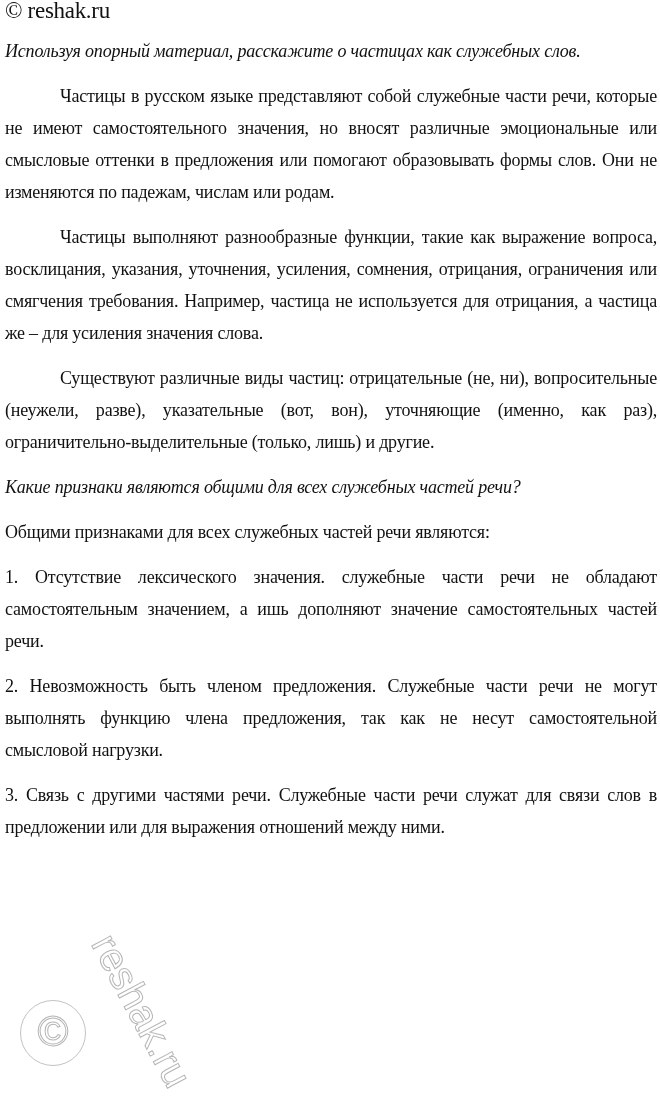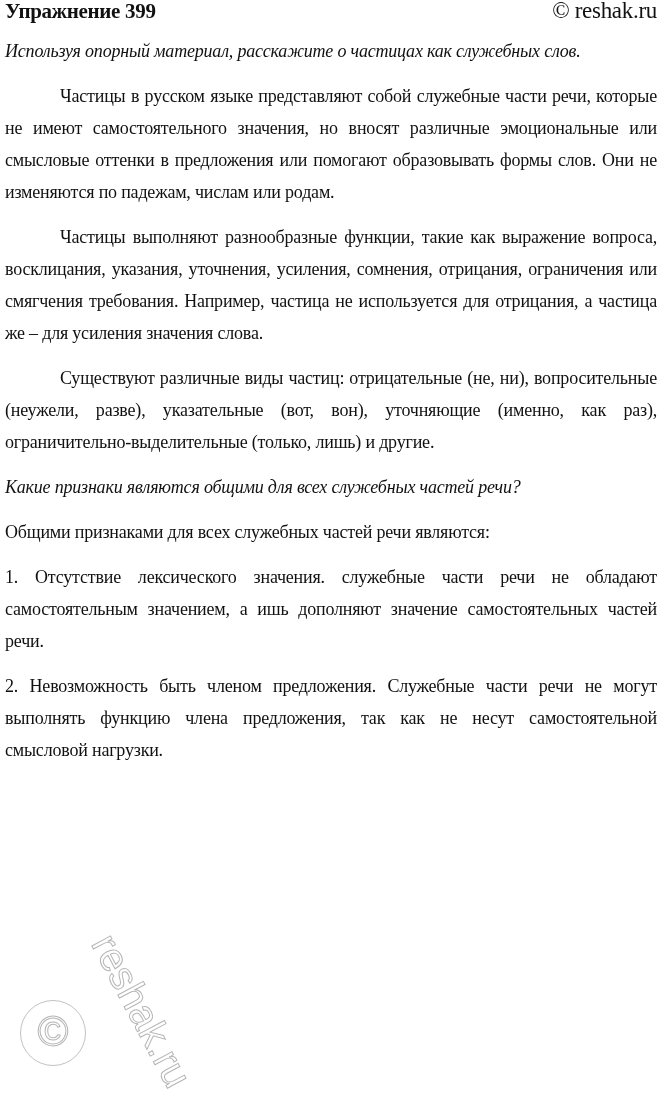--- a/index.html
+++ b/index.html
@@ -87,35 +87,35 @@
     color: transparent;
     -webkit-text-stroke: 1px rgba(120,120,120,0.55);
     pointer-events: none;
   }
 </style>
 </head>
 <body>
 
 <div class="page">
   <div class="header">
-    <span class="title">Упражнение 399</span>
     <span class="copyright">© reshak.ru</span>
   </div>
 
   <p class="task">Используя опорный материал, расскажите о частицах как служебных слов.</p>
 
   <p class="indent">Частицы в русском языке представляют собой служебные части речи, которые не имеют самостоятельного значения, но вносят различные эмоциональные или смысловые оттенки в предложения или помогают образовывать формы слов. Они не изменяются по падежам, числам или родам.</p>
 
   <p class="indent">Частицы выполняют разнообразные функции, такие как выражение вопроса, восклицания, указания, уточнения, усиления, сомнения, отрицания, ограничения или смягчения требования. Например, частица не используется для отрицания, а частица же – для усиления значения слова.</p>
 
   <p class="indent"><span>Существуют различные виды частиц: отрицательные </span><span class="it">(не, ни)</span><span>, вопросительные </span><span class="it">(неужели, разве)</span><span>, указательные </span><span class="it">(вот, вон)</span><span>, уточняющие </span><span class="it">(именно, как раз)</span><span>, ограничительно-выделительные </span><span class="it">(только, лишь)</span><span> и другие.</span></p>
 
 
   <p class="task">Какие признаки являются общими для всех служебных частей речи?</p>
 
   <p>Общими признаками для всех служебных частей речи являются:</p>
 
   <p>1. Отсутствие лексического значения. служебные части речи не обладают самостоятельным значением, а ишь дополняют значение самостоятельных частей речи.</p>
   <p>2. Невозможность быть членом предложения. Служебные части речи не могут выполнять функцию члена предложения, так как не несут самостоятельной смысловой нагрузки.</p>
+  <p>3. Связь с другими частями речи. Служебные части речи служат для связи слов в предложении или для выражения отношений между ними.</p>
 </div>
 
 <div class="watermark-c">©</div>
 <div class="watermark">reshak.ru</div>
 
 </body></html>

